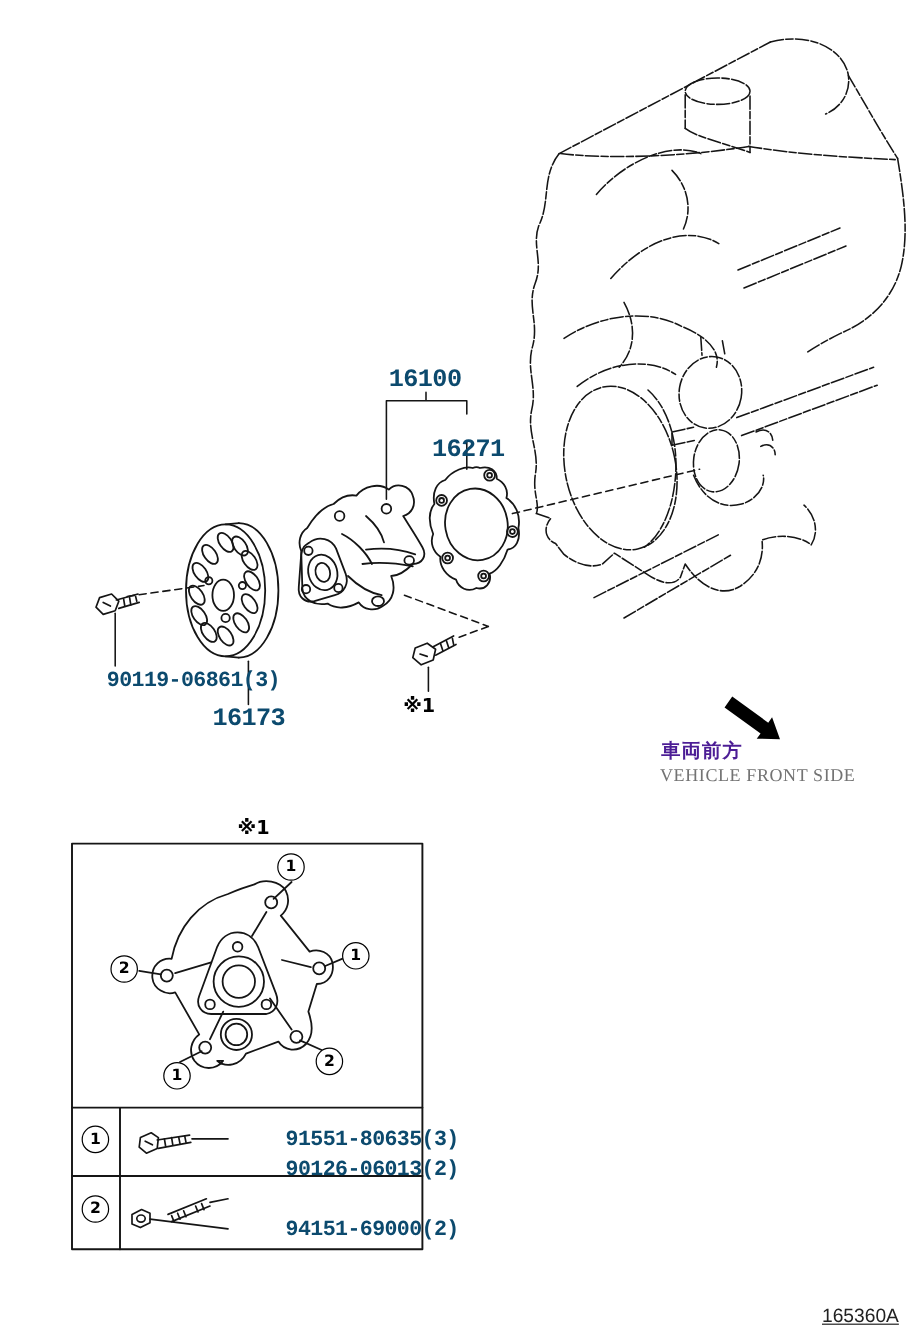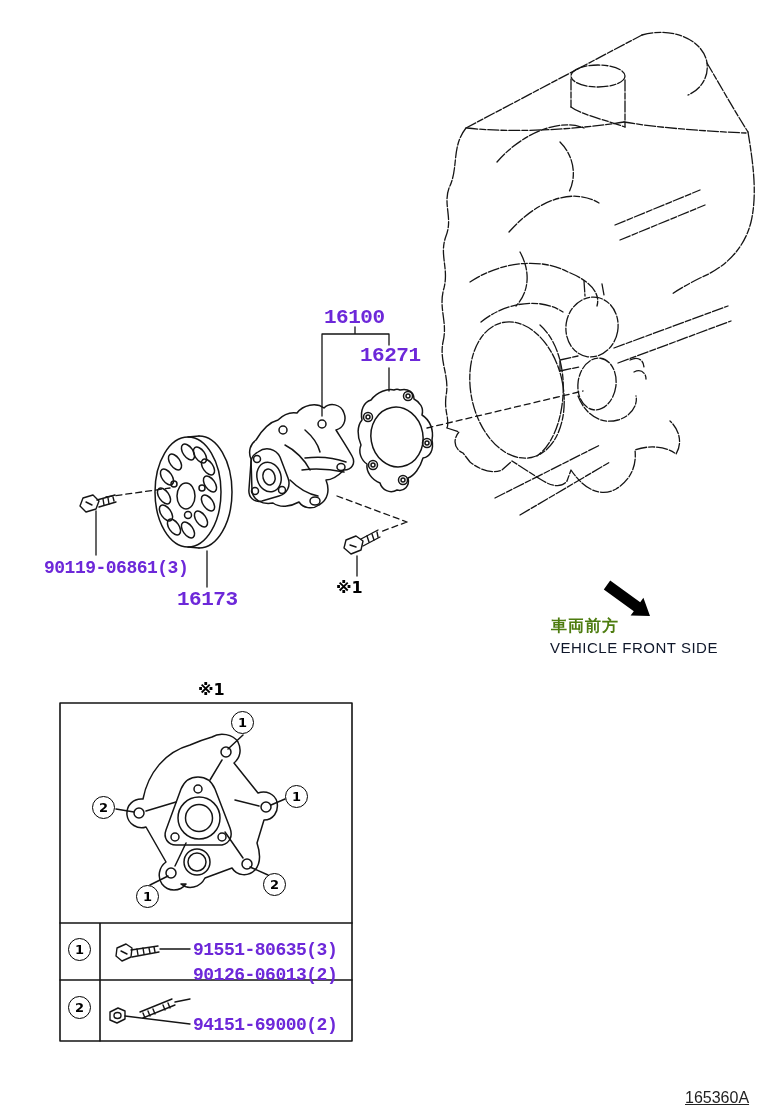--- a/index.html
+++ b/index.html
@@ -1,28 +1,28 @@
 <!DOCTYPE html>
 <html><head>
 <meta charset="utf-8">
 <style>
   html,body{margin:0;padding:0;background:#fff;}
   #stage{position:relative;width:760px;height:1112px;background:#ffffff;overflow:hidden;
          font-family:"Liberation Sans","DejaVu Sans",sans-serif;color:#111;}
   svg{position:absolute;left:0;top:0;}
   .lbl{position:absolute;font-family:"Liberation Mono","DejaVu Sans Mono",monospace;
-       font-weight:bold;color:#6d28d9;white-space:nowrap;letter-spacing:-0.5px;}
+       font-weight:bold;color:#0c4a6e;white-space:nowrap;letter-spacing:-0.5px;}
   .lbl-lg{font-size:21px;}
-  .lbl-md{font-size:18px;}
+  .lbl-md{font-size:18px;margin-left:45px;}
   .ref{position:absolute;font-family:"DejaVu Sans",sans-serif;font-weight:bold;
        font-size:16px;color:#000;white-space:nowrap;}
   .jp{position:absolute;font-family:"DejaVu Sans",sans-serif;font-weight:bold;
-      font-size:16px;color:#4d7c0f;letter-spacing:1px;}
-  .en{position:absolute;font-family:Liberation Sans, sans-serif;
-      font-size:15px;color:#0f172a;letter-spacing:0.5px;}
+      font-size:16px;color:#4c1d95;letter-spacing:1px;}
+  .en{position:absolute;font-family:Liberation Serif, serif;
+      font-size:15px;color:#737373;letter-spacing:0.5px;}
   .code{position:absolute;font-family:"Liberation Sans",sans-serif;
         font-size:16px;color:#222;}
   .callout{position:absolute;width:21px;height:21px;border:1.6px solid #000;
            border-radius:50%;display:flex;align-items:center;justify-content:center;
            font-family:"DejaVu Sans",sans-serif;font-size:13px;font-weight:bold;
            color:#000;background:#fff;box-sizing:content-box;}
 </style>
 </head>
 <body>
 
@@ -196,21 +196,21 @@
     </g>
     <g stroke-width="1.4">
       <path d="M110,1012 L118,1008 L125,1011 L125,1019 L117,1023 L110,1020 Z"></path>
       <ellipse cx="117.5" cy="1015.5" rx="3.5" ry="3"></ellipse>
       <path d="M125,1016 L190,1024"></path>
     </g>
   </svg>
 
   <div class="lbl lbl-lg" style="left:324px;top:306px;">16100</div>
 
-  <div class="lbl lbl-lg" style="left:360px;top:344px;">16271</div>
+  <div class="lbl lbl-lg" style="left:360px;top:364px;">16271</div>
 
   <div class="lbl lbl-md" style="left:44px;top:558px;">90119-06861(3)</div>
 
   <div class="lbl lbl-lg" style="left:177px;top:588px;text-align:center;">16173</div>
 
   <div class="ref" style="left:336px;top:578px;">※1</div>
 
   <div class="ref" style="left:198px;top:680px;">※1</div>
 
   <div class="jp" style="left:551px;top:616px;">車両前方</div>

